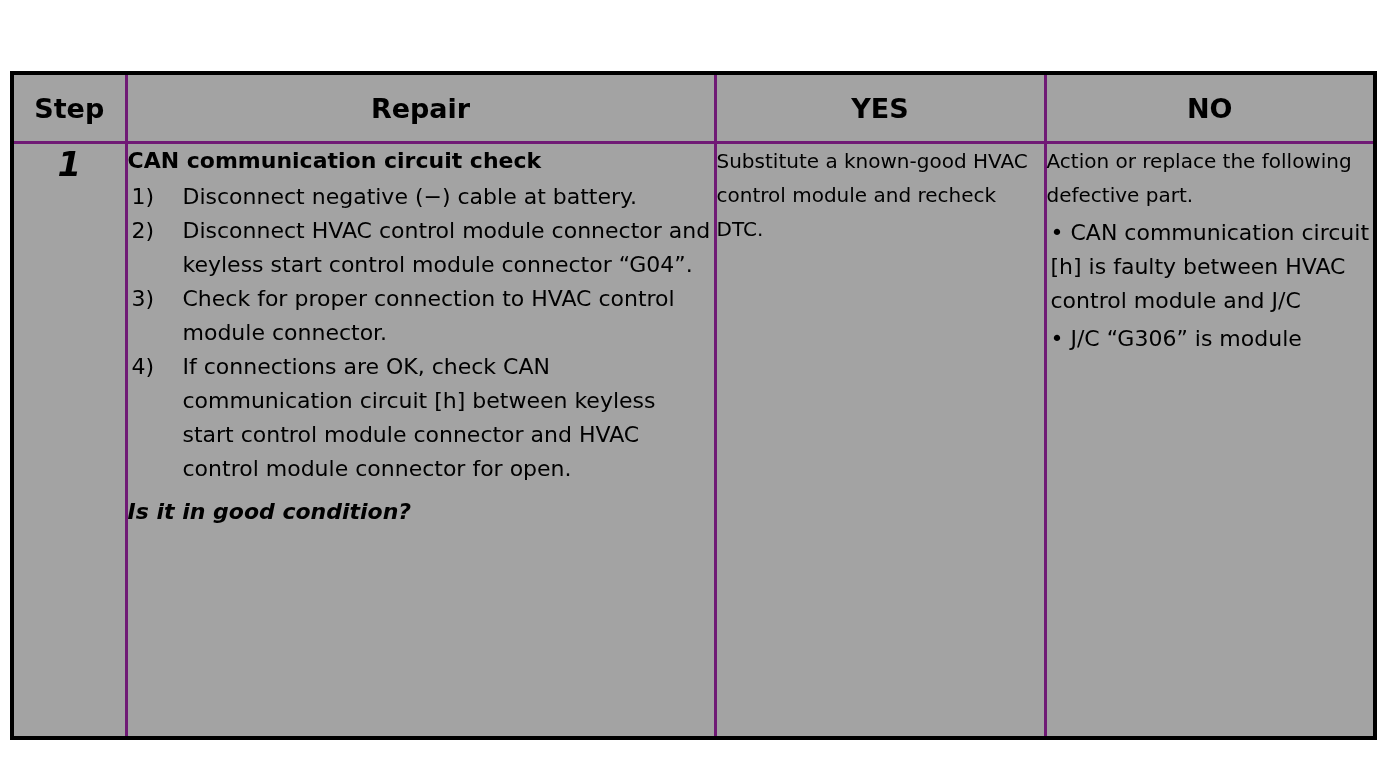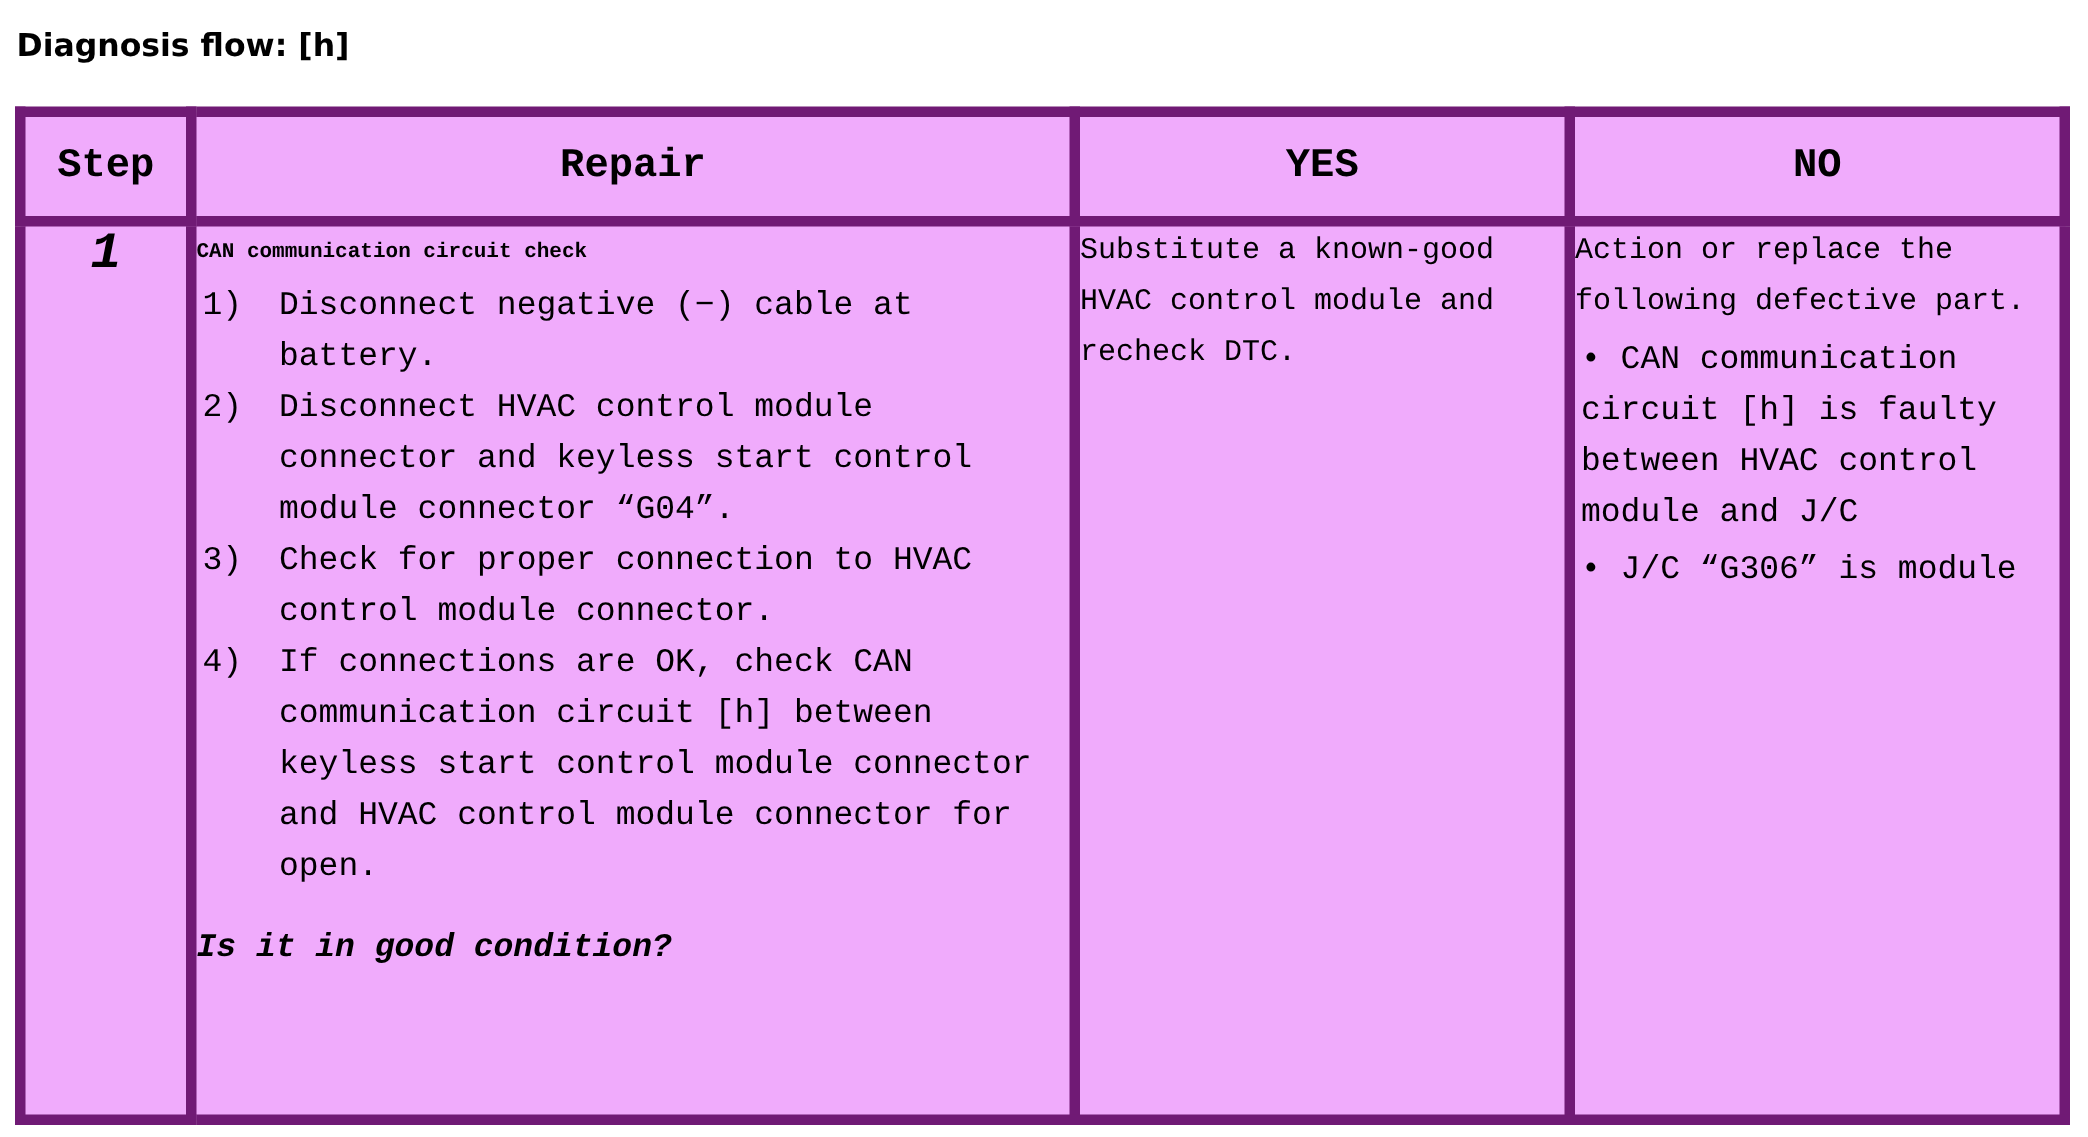--- a/index.html
+++ b/index.html
@@ -37,25 +37,24 @@
     position: absolute;
     left: 10px;
     top: 71px;
     width: 1366px;
     border-collapse: collapse;
     table-layout: fixed;
     border: 4px solid #000;
   }
 
   .flow-table td, .flow-table th {
-    border: 7px solid #701a75;
+    border: 3px solid #701a75;
     padding: 0;
     vertical-align: top;
-    background: #f0abfc;
-    font-family: Liberation Mono, monospace;
+    background: #a3a3a3;
   }
 
   
   .hdr th {
     height: 66px;
     text-align: center;
     vertical-align: middle;
     font-size: 27px;
     font-weight: bold;
     padding: 0 4px;
@@ -79,21 +78,21 @@
   }
 
   .cell-action {
     padding: 12px 12px 10px 12px;
   }
   .cell-yes, .cell-no {
     padding: 12px 10px 10px 12px;
   }
 
   .action-title {
-    font-size: 14px;
+    font-size: 22px;
     font-weight: bold;
     line-height: 34px;
     margin: 0 0 2px 0;
     max-width: 470px;
   }
 
   ol.action-list {
     list-style: none;
     margin: 0;
     padding: 0;
@@ -111,41 +110,40 @@
     top: 0;
     font-size: 22px;
     line-height: 34px;
   }
 
   .action-question {
     font-size: 22px;
     font-weight: bold;
     font-style: italic;
     line-height: 34px;
-    margin-top: 20px;
+    margin-top: 9px;
   }
 
   .plain-para {
     font-size: 20px;
     line-height: 34px;
     margin: 0;
   }
 
   .bullet-para {
     font-size: 22px;
     line-height: 34px;
     margin: 4px;
   }
 </style>
 </head>
 <body>
 
 <div class="page">
 
-  <div class="page-title">Diagnosis flow: [h]</div>
 
   <table class="flow-table">
     <colgroup>
       <col class="col-step">
       <col class="col-action">
       <col class="col-yes">
       <col class="col-no">
     </colgroup>
     <thead>
       <tr class="hdr">

